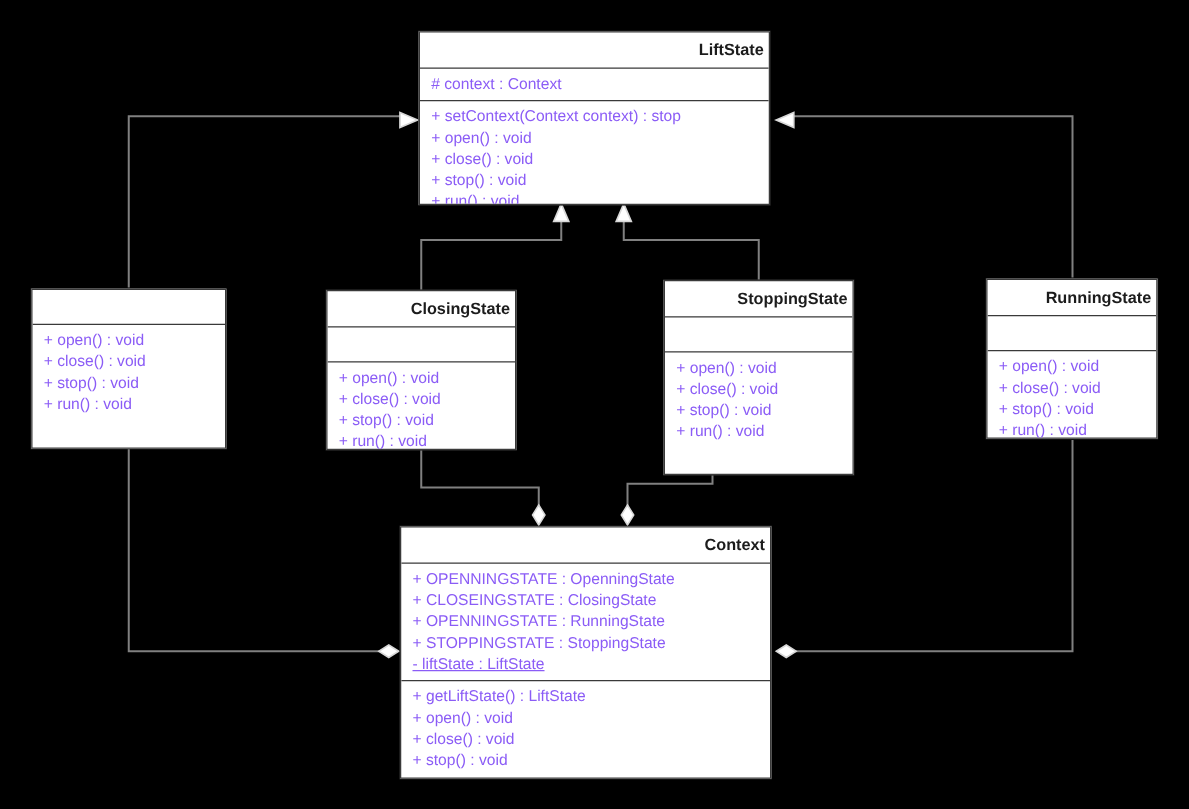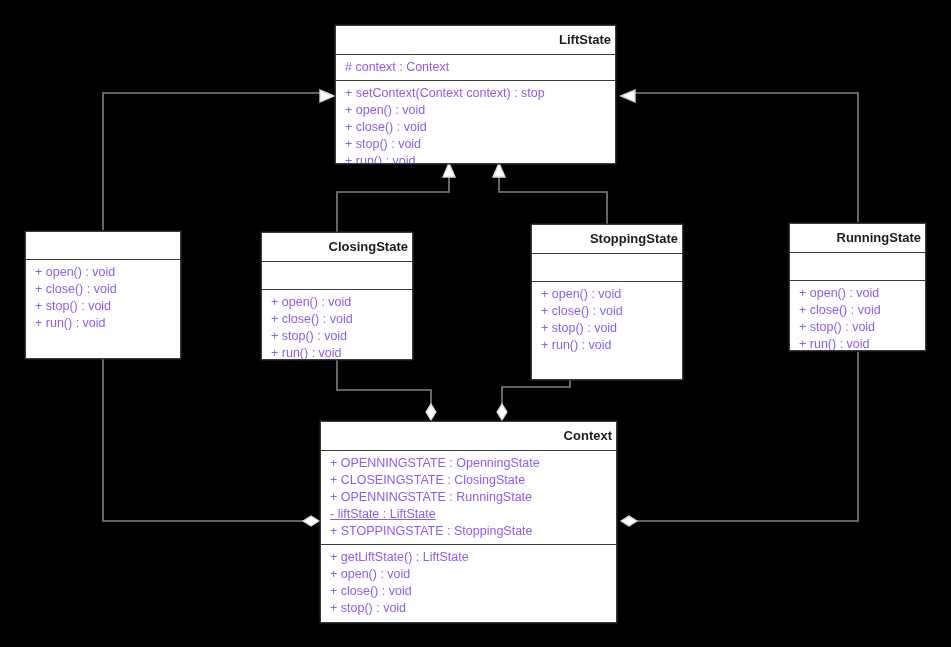--- a/index.html
+++ b/index.html
@@ -165,22 +165,22 @@
       <div class="uml-row">+ run() : void</div>
     </div>
   </div>
 
   <div class="uml-class" style="left:320px; top:421px; width:297px; height:202px;">
     <div class="uml-name">Context</div>
     <div class="uml-attrs">
       <div class="uml-row">+ OPENNINGSTATE : OpenningState</div>
       <div class="uml-row">+ CLOSEINGSTATE : ClosingState</div>
       <div class="uml-row">+ OPENNINGSTATE : RunningState</div>
+      <div class="uml-row">+ STOPPINGSTATE : StoppingState</div>
       <div class="uml-row static">- liftState : LiftState</div>
-      <div class="uml-row">+ STOPPINGSTATE : StoppingState</div>
     </div>
     <div class="uml-ops">
       <div class="uml-row">+ getLiftState() : LiftState</div>
       <div class="uml-row">+ open() : void</div>
       <div class="uml-row">+ close() : void</div>
       <div class="uml-row">+ stop() : void</div>
 
     </div>
   </div>
 

